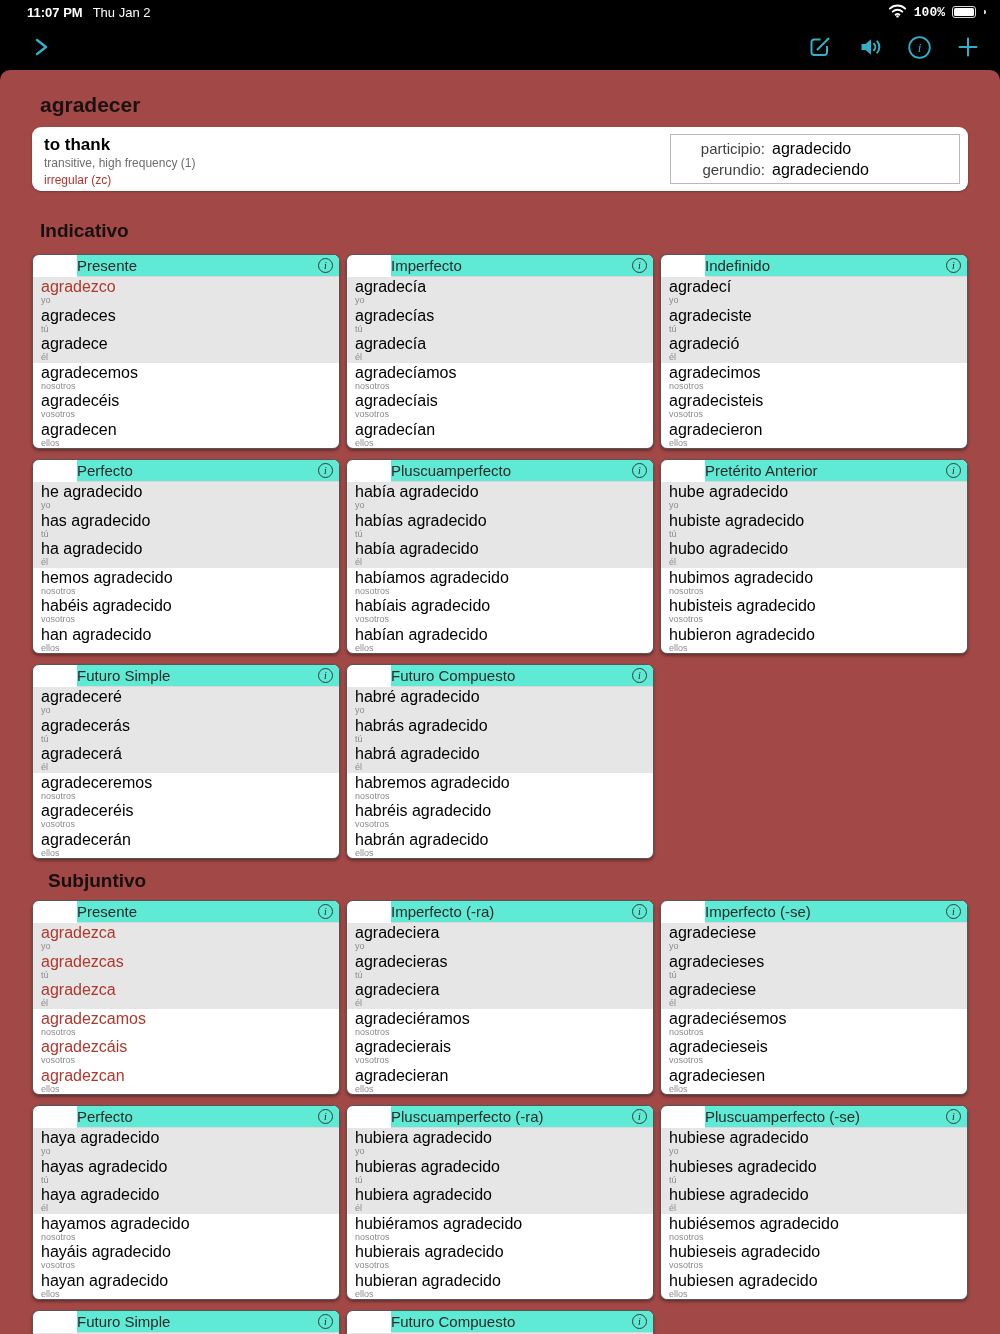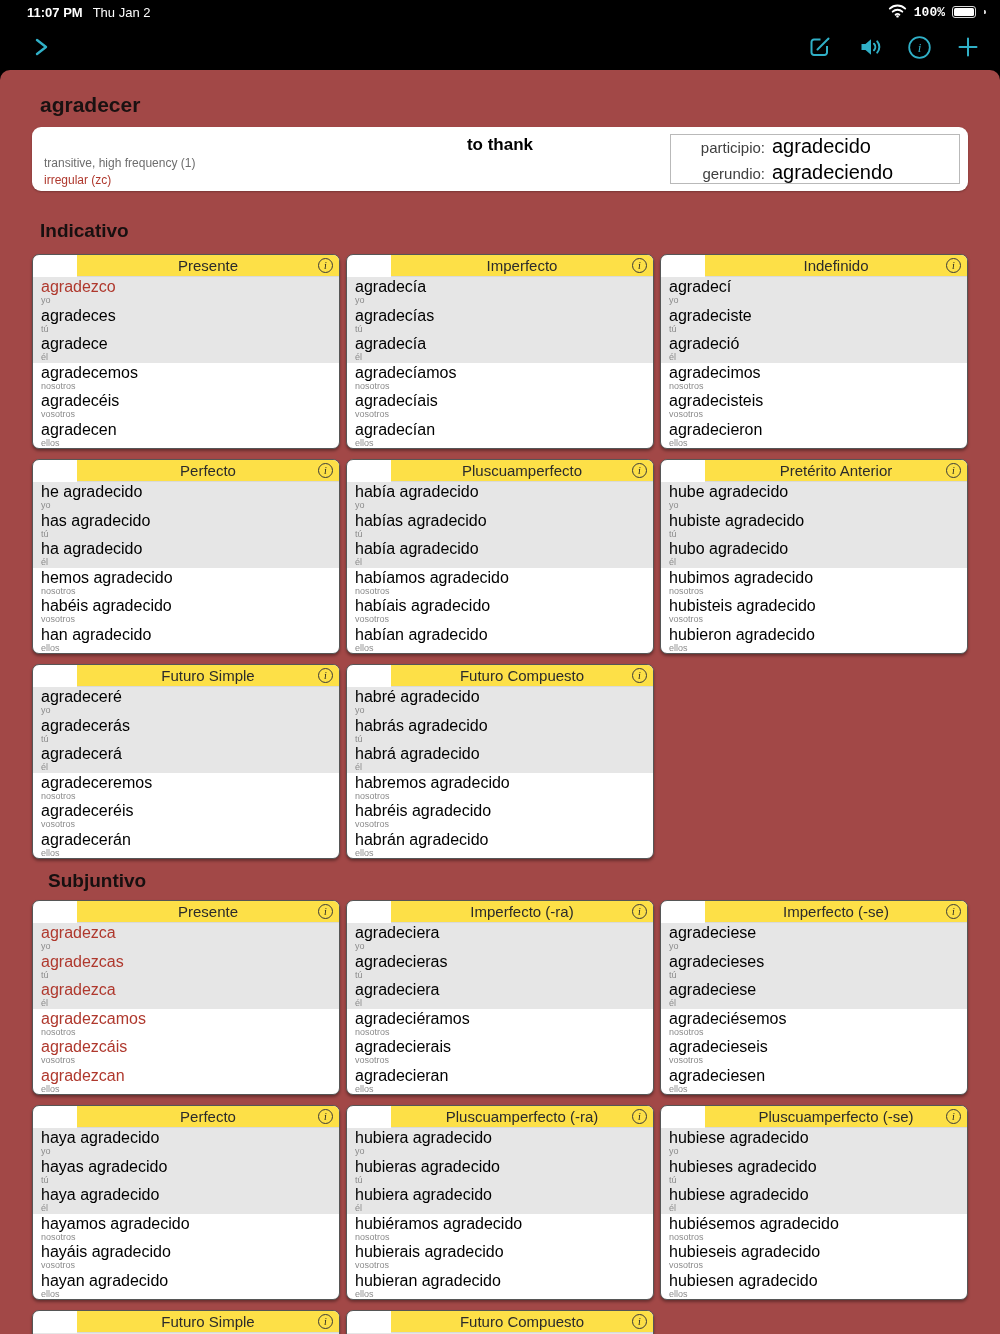--- a/index.html
+++ b/index.html
@@ -29,42 +29,42 @@
 
   
   .content { height:1264px; background:#A24847; border-radius:10px 10px 0 0;
     padding:12px 32px; overflow:hidden; }
   h1.verb-title { font-size:21px; line-height:26px; font-weight:bold;
     color:#1a1111; margin:10px 0 0 8px; }
 
   .verb-card { position:relative; margin-top:9px; background:#fff;
     border-radius:9px; height:64px; padding:8px 12px;
     box-shadow:0 1px 2px rgba(0,0,0,.25); }
-  .vc-translation { font-size:17px; font-weight:bold; color:#000; line-height:20px;text-align:center; }
+  .vc-translation { font-size:17px; font-weight:bold; color:#000; line-height:20px; }
   .vc-attrs { font-size:12px; color:#6d6d6d; line-height:15px; margin-top:1px; }
   .vc-irr { font-size:12px; color:#AF382D; line-height:15px; margin-top:2px; }
   .vc-box { position:absolute; right:8px; top:7px; bottom:7px; width:290px;
     border:1px solid #b9b9b9; border-radius:0; background:#fff;
     display:flex; flex-direction:column; justify-content:center; gap:3px;
     padding:0 10px; }
   .vc-row { display:flex; align-items:baseline; }
   .vc-label { width:84px; text-align:right; margin-right:7px; font-size:15px; color:#3f3f3f; }
-  .vc-val { font-size:20px; color:#000; }
+  .vc-val { font-size:16px; color:#000; }
 
   
   section h2 { font-size:19px; line-height:23px; font-weight:bold;
     color:#171010; margin:10px 0 8px 16px; }
   #sections section:first-child h2 { margin:28px 0 12px 8px; }
   .grid { display:grid; grid-template-columns:repeat(3,1fr); gap:10px 6px; }
 
   .ctable { background:#fff; border:1px solid #565656; border-radius:7px;
     overflow:hidden; box-shadow:0 2px 3px rgba(0,0,0,.35); }
-  .thead { position:relative; height:22px; background:#fde047;
+  .thead { position:relative; height:22px; background:#5eead4;
     border-bottom:1px solid #D9D9D9; display:flex; align-items:center;
-    justify-content:center; font-size:15px; color:#2b2b2b;margin-left:44px; }
+    justify-content:flex-start; font-size:15px; color:#2b2b2b;margin-left:44px; }
   .info-badge { position:absolute; right:6px; top:3px; width:15px; height:15px;
     border:1.2px solid #3a3a3a; border-radius:50%;
     font:italic 10px "Liberation Serif","DejaVu Serif",serif; color:#222;
     display:flex; align-items:center; justify-content:center; cursor:pointer; }
   .c-row { height:28.5px; padding:1px 0 0 8px; }
   .c-row:nth-child(-n+3) { background:#E6E6E6; }
   .form { font-size:16px; line-height:18px; color:#000; white-space:nowrap; }
   .form.irregular { color:#AF382D; }
   .person { font-size:9px; line-height:9px; color:#8b8b8b; }
 </style>

